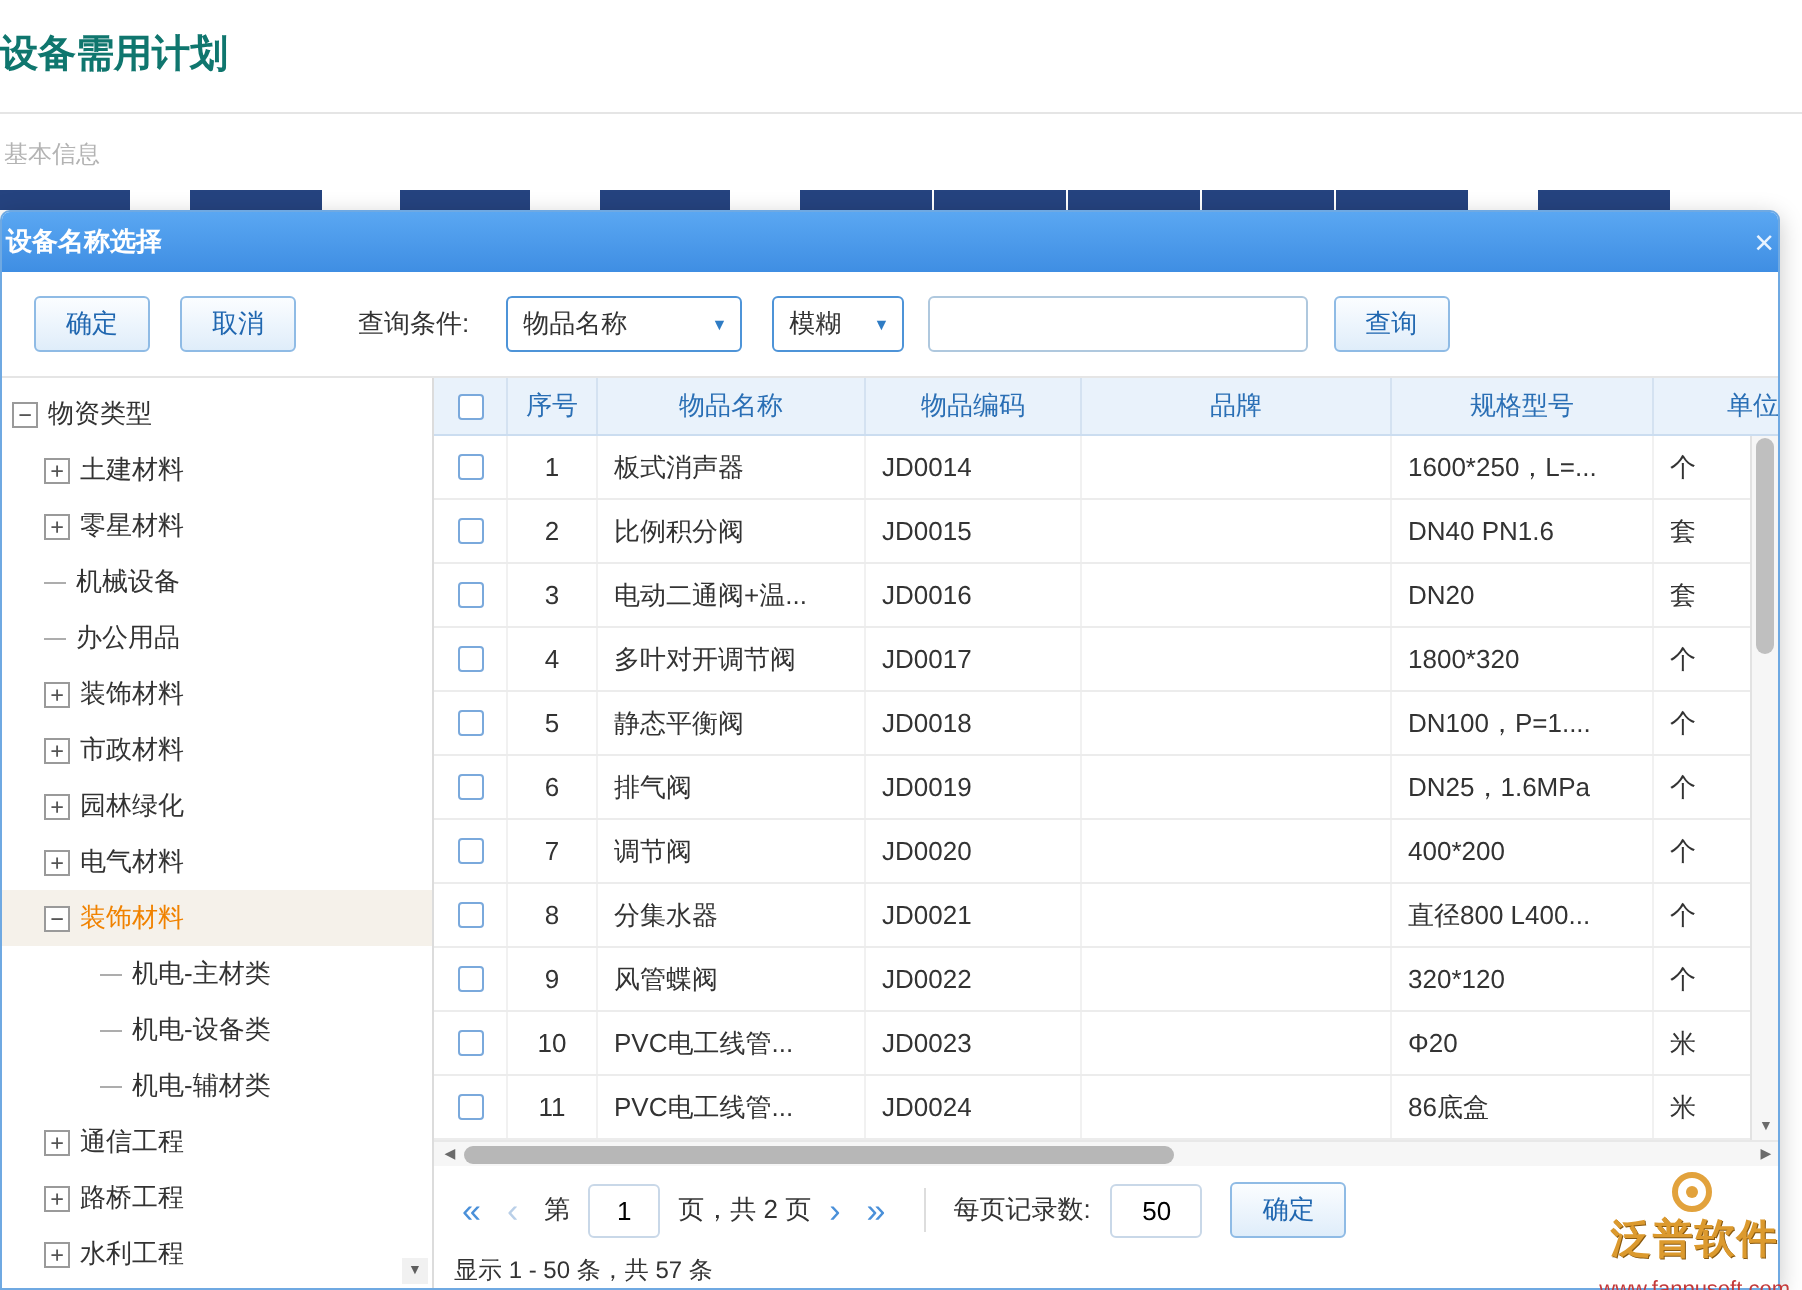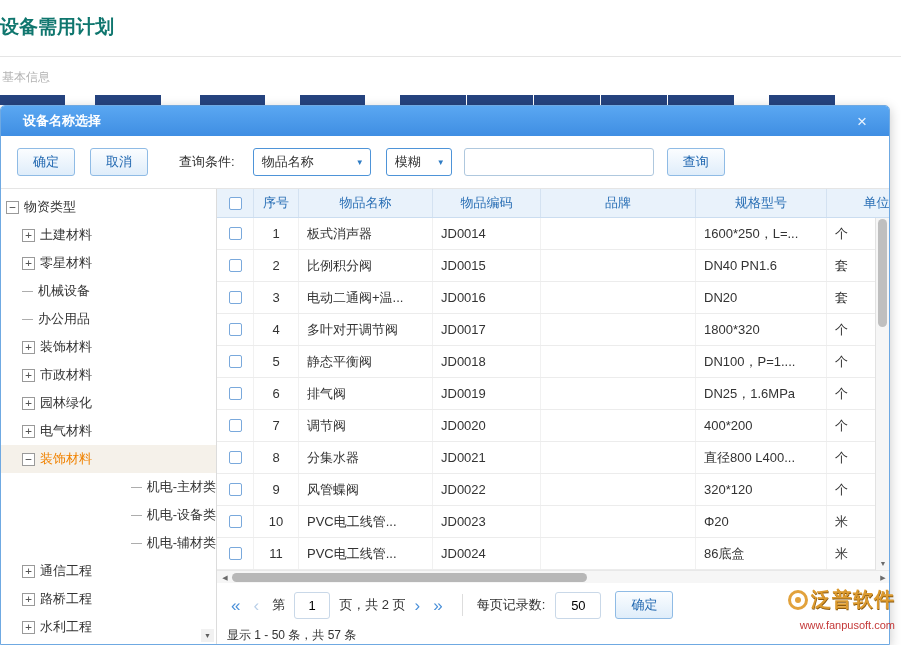--- a/index.html
+++ b/index.html
@@ -20,21 +20,21 @@
   .bg-strip .s3{left:200px;width:65px}.bg-strip .s4{left:300px;width:65px}
   .bg-strip .s5{left:400px;width:66px}.bg-strip .s6{left:467px;width:66px}
   .bg-strip .s7{left:534px;width:66px}.bg-strip .s8{left:601px;width:66px}
   .bg-strip .s9{left:668px;width:66px}.bg-strip .s10{left:769px;width:66px}
 
   
   .modal { position:absolute; left:0; top:105px; width:890px; height:540px;
     background:#fff; border:1px solid #6FA9E2; border-radius:5px 5px 0 0;
     box-shadow:0 3px 12px rgba(0,0,0,.22); }
   .modal-header { height:30px; background:linear-gradient(180deg,#5AA7F2,#3F8EE3);
-    border-radius:4px 4px 0 0; display:flex; align-items:center; padding:0 22px;
+    border-radius:4px 4px 0 0; display:flex; align-items:center; padding:0 2px;
     color:#fff; font-weight:700; font-size:13px; }
   .modal-close { margin-left:auto; font-size:17px; font-weight:400; color:#EAF4FF; cursor:pointer; line-height:1; }
 
   
   .toolbar { position:absolute; top:30px; left:0; width:100%; height:52px;
     display:flex; align-items:center; padding-left:16px; background:#fff; }
   .btn { height:28px; padding:0 15px; background:linear-gradient(180deg,#FBFDFF,#DFEDFA);
     border:1px solid #8FBBE5; border-radius:3px; color:#2067B0; font-size:13px;
     cursor:pointer; font-family:inherit; }
   .btn-confirm { margin-right:15px; }
@@ -51,21 +51,21 @@
   
   .modal-body { position:absolute; top:82px; left:0; right:0; bottom:0;
     display:flex; border-top:1px solid #E5E5E5; }
 
   
   .tree-panel { width:216px; border-right:1px solid #DCDCDC; position:relative;
     padding-top:4px; overflow:hidden; }
   .tree-item { height:28px; display:flex; align-items:center; cursor:pointer; white-space:nowrap; }
   .tree-item.lv0 { padding-left:5px; }
   .tree-item.lv1 { padding-left:21px; }
-  .tree-item.lv2 { padding-left:49px;justify-content:flex-end; }
+  .tree-item.lv2 { padding-left:49px; }
   .toggle { width:13px; height:13px; border:1px solid #9A9A9A; background:#fff; color:#555;
     font-size:11px; line-height:11px; text-align:center; margin-right:5px; flex:none;
     font-family:"DejaVu Sans Mono",monospace; cursor:pointer; }
   .dash { width:11px; height:1px; background:#ADADAD; margin-right:5px; flex:none; }
   .tree-item.selected { background:#F5F1EA; }
   .tree-item.selected .tlabel { color:#F08200; }
   .tree-scroll-down { position:absolute; right:2px; bottom:2px; width:13px; height:13px;
     background:#F1F1F1; color:#5E5E5E; font-size:7px; line-height:13px; text-align:center; cursor:pointer; }
 
   
@@ -109,21 +109,21 @@
   .pg-input { width:36px; height:27px; border:1px solid #C9D8E8; border-radius:3px;
     text-align:center; font-size:13px; margin-right:9px; font-family:inherit; }
   .pg-divider { width:0; height:22px; border-left:1px solid #DDD; margin:0 14px 0 6px; }
   .pp-input { width:46px; height:27px; border:1px solid #C9D8E8; border-radius:3px;
     text-align:center; font-size:13px; margin:0 14px 0 10px; font-family:inherit; }
   .status { position:absolute; top:438px; left:0; height:20px; padding-left:10px;
     font-size:12px; color:#333; }
 
   
   .brand { position:absolute; right:6px; top:586px; z-index:20; text-align:right; }
-  .brand-row { display:flex; align-items:center; justify-content:center; }
+  .brand-row { display:flex; align-items:center; justify-content:center;flex-direction:column; }
   .brand-icon { width:20px; height:20px; border:3px solid #E2A23C; border-radius:50%;
     position:relative; margin-right:3px; flex:none; }
   .brand-dot { position:absolute; left:50%; top:50%; width:6px; height:6px; margin:-3px 0 0 -3px;
     background:#E2A23C; border-radius:50%; }
   .brand-name { font-size:20px; font-weight:700; color:#DC9A2E;
     text-shadow:0.6px 0.6px 0 #8A5A10; letter-spacing:1px; }
   .brand-url { font-size:11px; color:#C43939; margin-top:6px; }
 </style>
 </head>
 <body>

